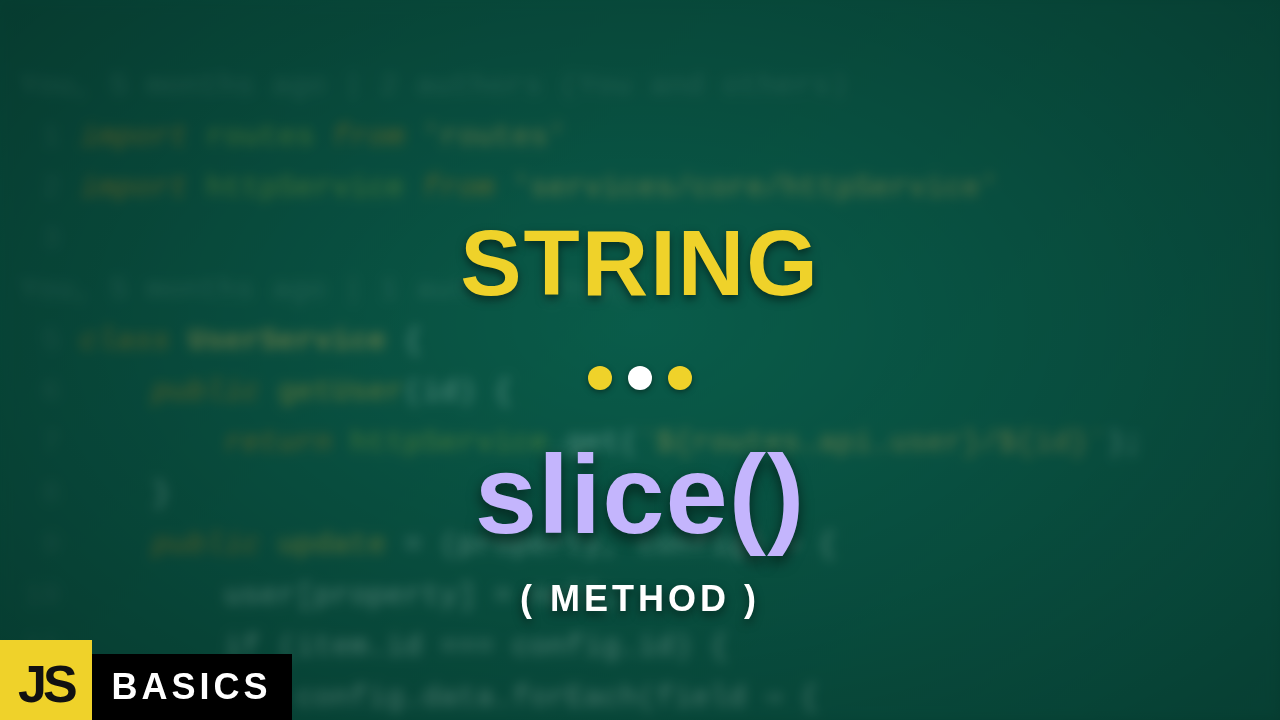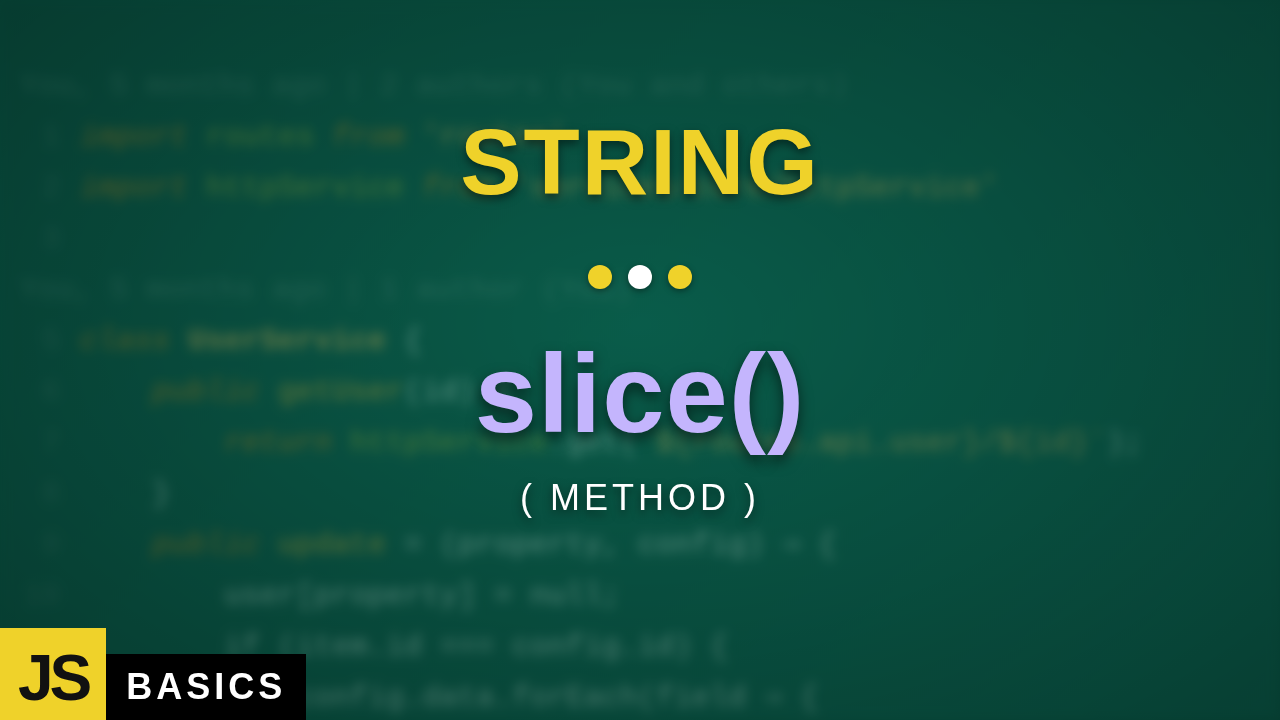--- a/index.html
+++ b/index.html
@@ -40,21 +40,21 @@
     position: absolute; inset: 0;
     background: radial-gradient(ellipse at 50% 45%, rgba(0,0,0,0.15), rgba(0,0,0,0.45));
   }
 
   
   .hero {
     position: absolute; inset: 0;
     display: flex;
     flex-direction: column;
     align-items: center;
-    justify-content: flex-start;
+    justify-content: center;
     padding-top: 110px;
     text-align: center;
   }
   .title-string {
     font-weight: 900;
     font-size: 92px;
     color: #efd22a;
     letter-spacing: 2px;
     text-shadow: 0 4px 10px rgba(0,0,0,0.5);
   }
@@ -76,40 +76,40 @@
   .method-name {
     margin-top: 40px;
     font-weight: 900;
     font-size: 112px;
     color: #c4b5fd;
     letter-spacing: 1px;
     text-shadow: 0 6px 14px rgba(0,0,0,0.55);
   }
   .method-sub {
     margin-top: 19px;
-    font-weight: 400;
+    font-weight: 700;
     font-size: 36px;
     color: #ffffff;
     letter-spacing: 4px;
     text-shadow: 0 4px 10px rgba(0,0,0,0.5);
   }
 
   
   .badge-wrap {
     position: absolute;
     left: 0;
     bottom: 0;
     display: flex;
     align-items: flex-end;
   }
   .js-block {
     background: #efd22a;
     color: #111;
     font-weight: 900;
-    font-size: 64px;
+    font-size: 52px;
     line-height: 1;
     padding: 18px 18px 10px 18px;
     font-family: Arial, sans-serif;
     letter-spacing: -4px;
   }
   .basics-block {
     background: #000;
     color: #fff;
     font-weight: 800;
     font-size: 36px;

